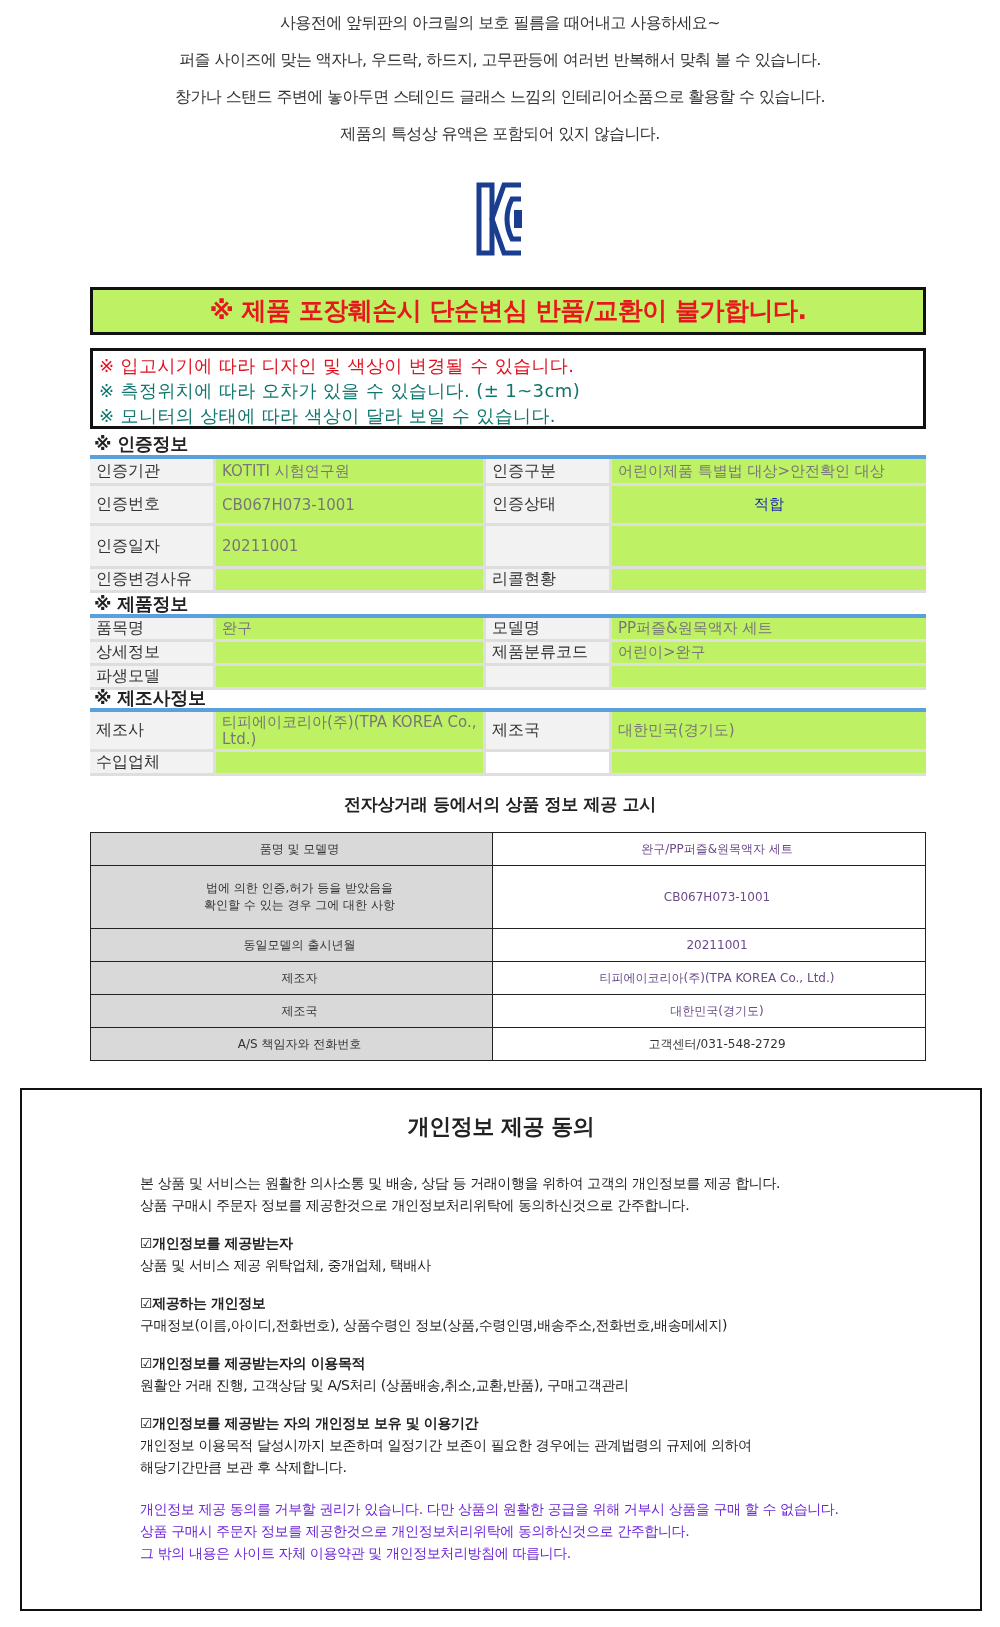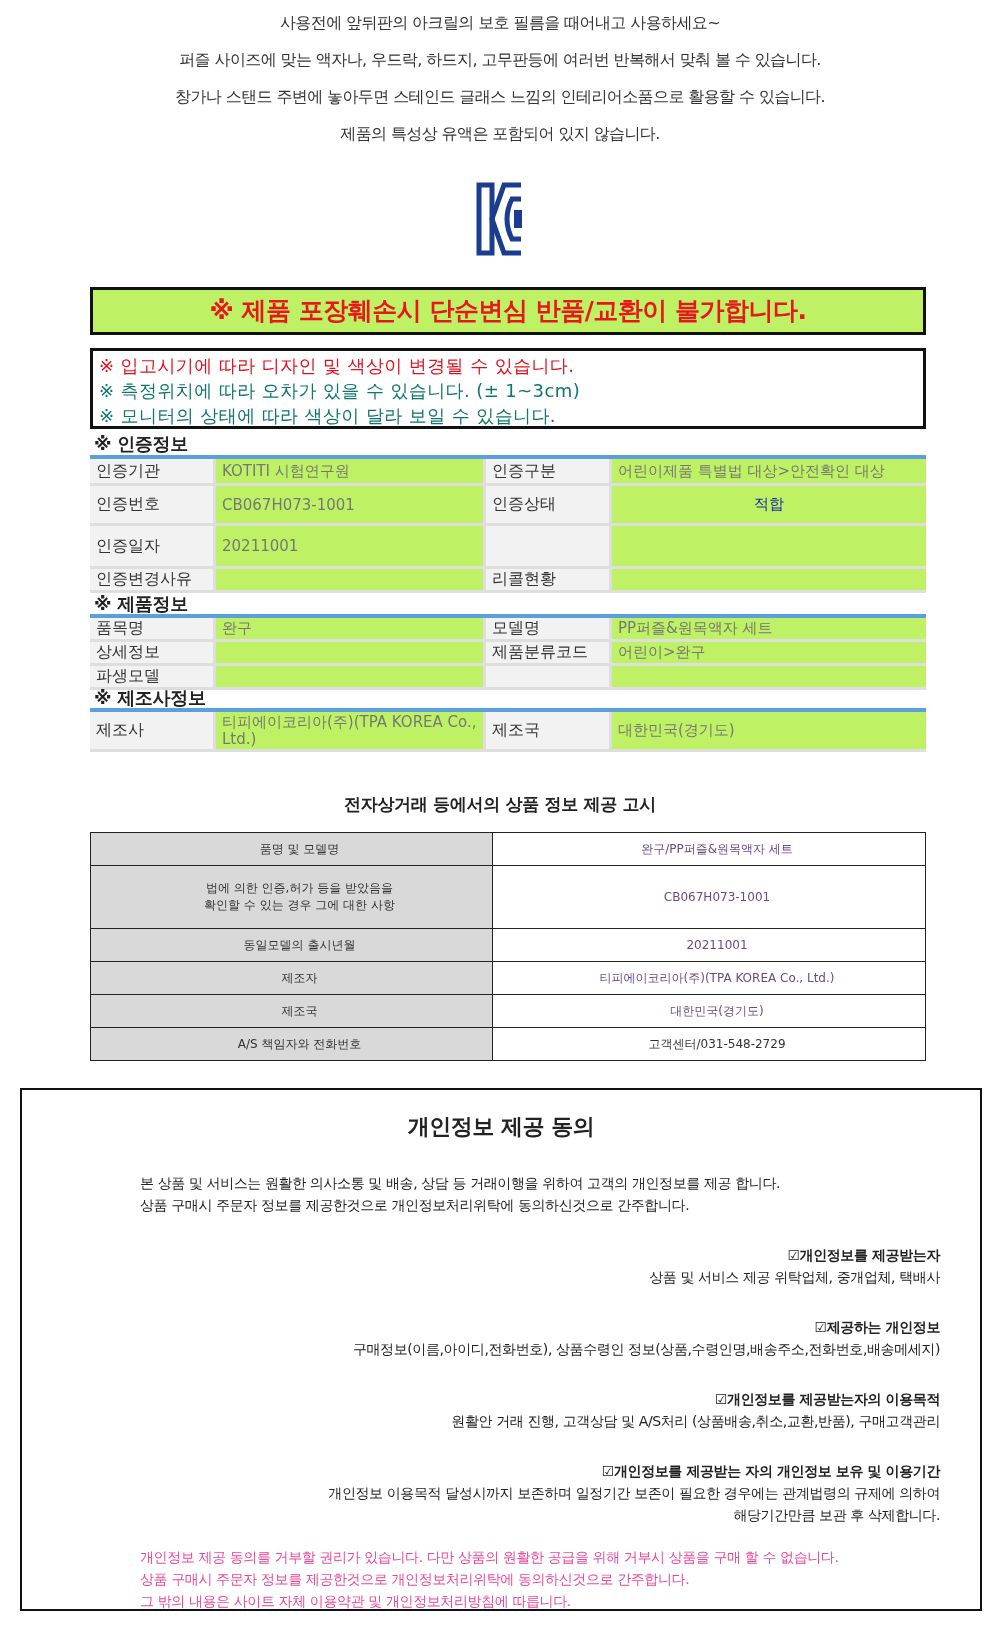--- a/index.html
+++ b/index.html
@@ -38,24 +38,24 @@
   .ec-table td { border: 1px solid #222; font-size: 12px; text-align: center; vertical-align: middle; padding-left: 16px; }
   .ec-table td.k { background: #d9d9d9; color: #333; width: 402px; line-height: 17px; }
   .ec-table td.v { background: #fff; color: #6b4a8a; }
   .ec-table td.v.dark { color: #333; }
 
   .consent { position: absolute; top: 1088px; left: 20px; width: 962px; height: 523px; border: 2px solid #111; }
   .consent h2 { position: absolute; top: 22px; left: 0; width: 100%; text-align: center;
                 font-size: 22px; font-weight: bold; color: #222; letter-spacing: -0.5px; }
   .consent .body { position: absolute; top: 82px; left: 118px; width: 800px; }
   .consent .lead { font-size: 14px; font-weight: normal; color: #222; line-height: 22px; letter-spacing: -0.4px; }
-  .consent .item { margin-top: 28px; text-align: right; }
+  .consent .item { margin-top: 16px; }
   .consent .item-h { font-size: 14px; font-weight: bold; color: #222; line-height: 22px; letter-spacing: -0.4px; }
   .consent .item-b { font-size: 14px; color: #222; line-height: 22px; letter-spacing: -0.4px; }
-  .consent .foot { margin-top: 20px; font-size: 14px; color: #ec4899; line-height: 22px; letter-spacing: -0.4px; }
+  .consent .foot { margin-top: 20px; font-size: 14px; color: #6d28d9; line-height: 22px; letter-spacing: -0.4px; }
 </style>
 </head>
 <body>
 
 <div class="intro" style="top:6px;">
   <p>사용전에 앞뒤판의 아크릴의 보호 필름을 때어내고 사용하세요~</p>
   <p>퍼즐 사이즈에 맞는 액자나, 우드락, 하드지, 고무판등에 여러번 반복해서 맞춰 볼 수 있습니다.</p>
   <p>창가나 스탠드 주변에 놓아두면 스테인드 글래스 느낌의 인테리어소품으로 활용할 수 있습니다.</p>
   <p>제품의 특성상 유액은 포함되어 있지 않습니다.</p>
 </div>
@@ -135,20 +135,26 @@
 
 <div class="sec-title" style="top:686px;">※ 제조사정보</div>
 <table class="info-table" style="top:708px;">
   <tbody>
       <tr style="height:40px;">
     <td class="lbl">제조사</td>
     <td class="val" style="width:270px;line-height:17px;">티피에이코리아(주)(TPA KOREA Co., Ltd.)</td>
     <td class="lbl">제조국</td>
     <td class="val last">대한민국(경기도)</td>
   </tr>
+  <tr style="height:22px;">
+    <td class="lbl">수입업체</td>
+    <td class="val"></td>
+    <td class="lbl" style="background:#fff;"></td>
+    <td class="val last"></td>
+  </tr>
 </tbody>
   </table>
 
 <div class="ec-title">전자상거래 등에서의 상품 정보 제공 고시</div>
 <table class="ec-table">
   <tbody>
       <tr style="height:33px;">
     <td class="k">품명 및 모델명</td>
     <td class="v">완구/PP퍼즐&amp;원목액자 세트</td>
   </tr>

